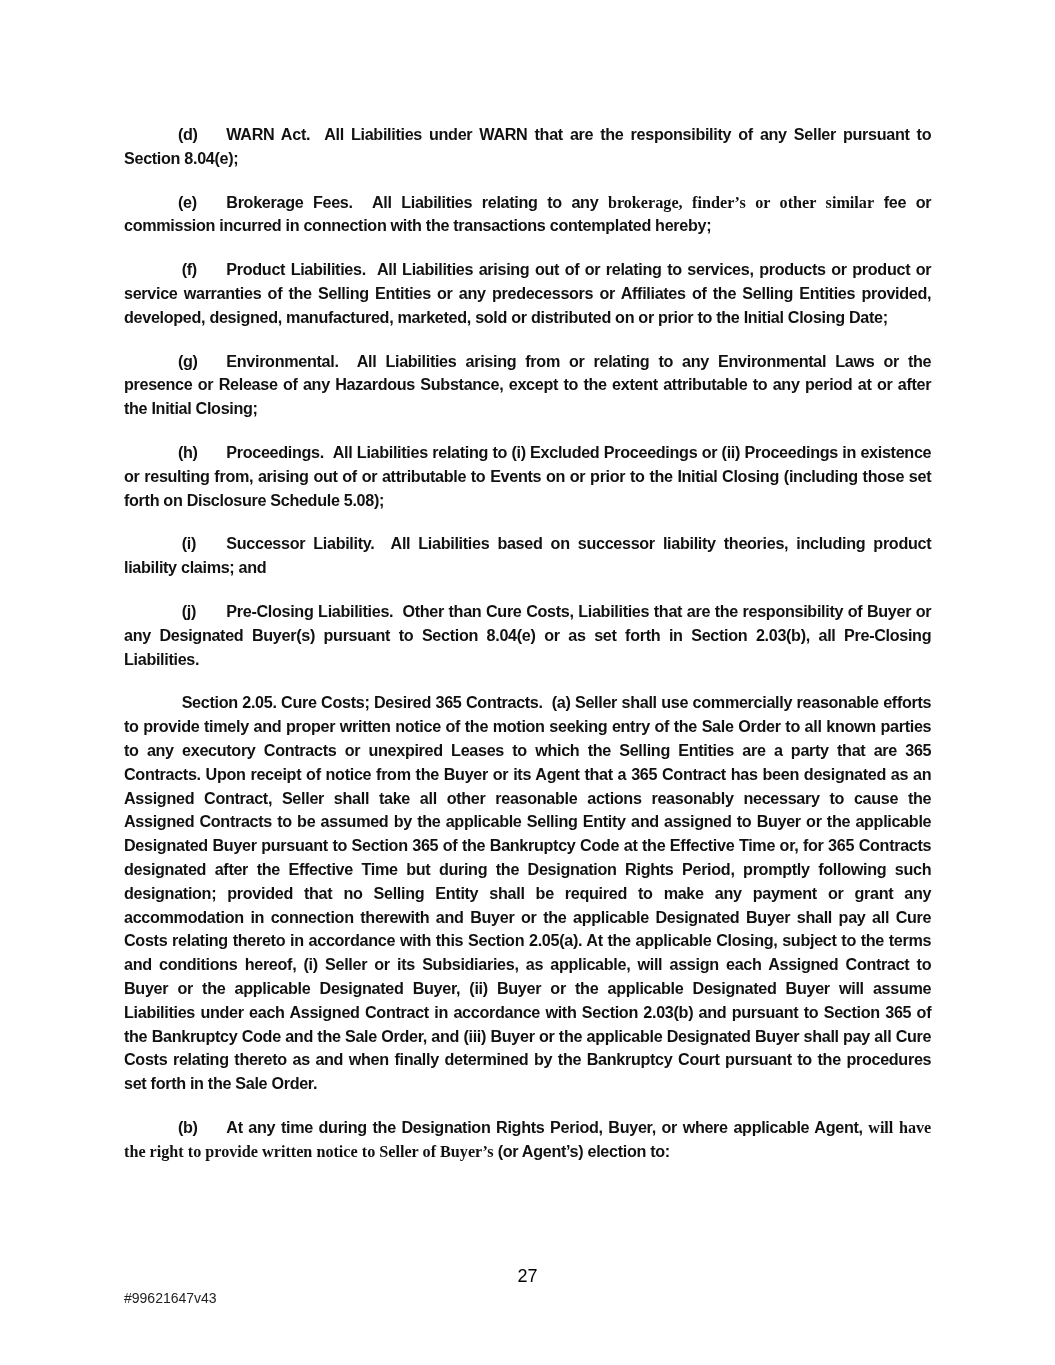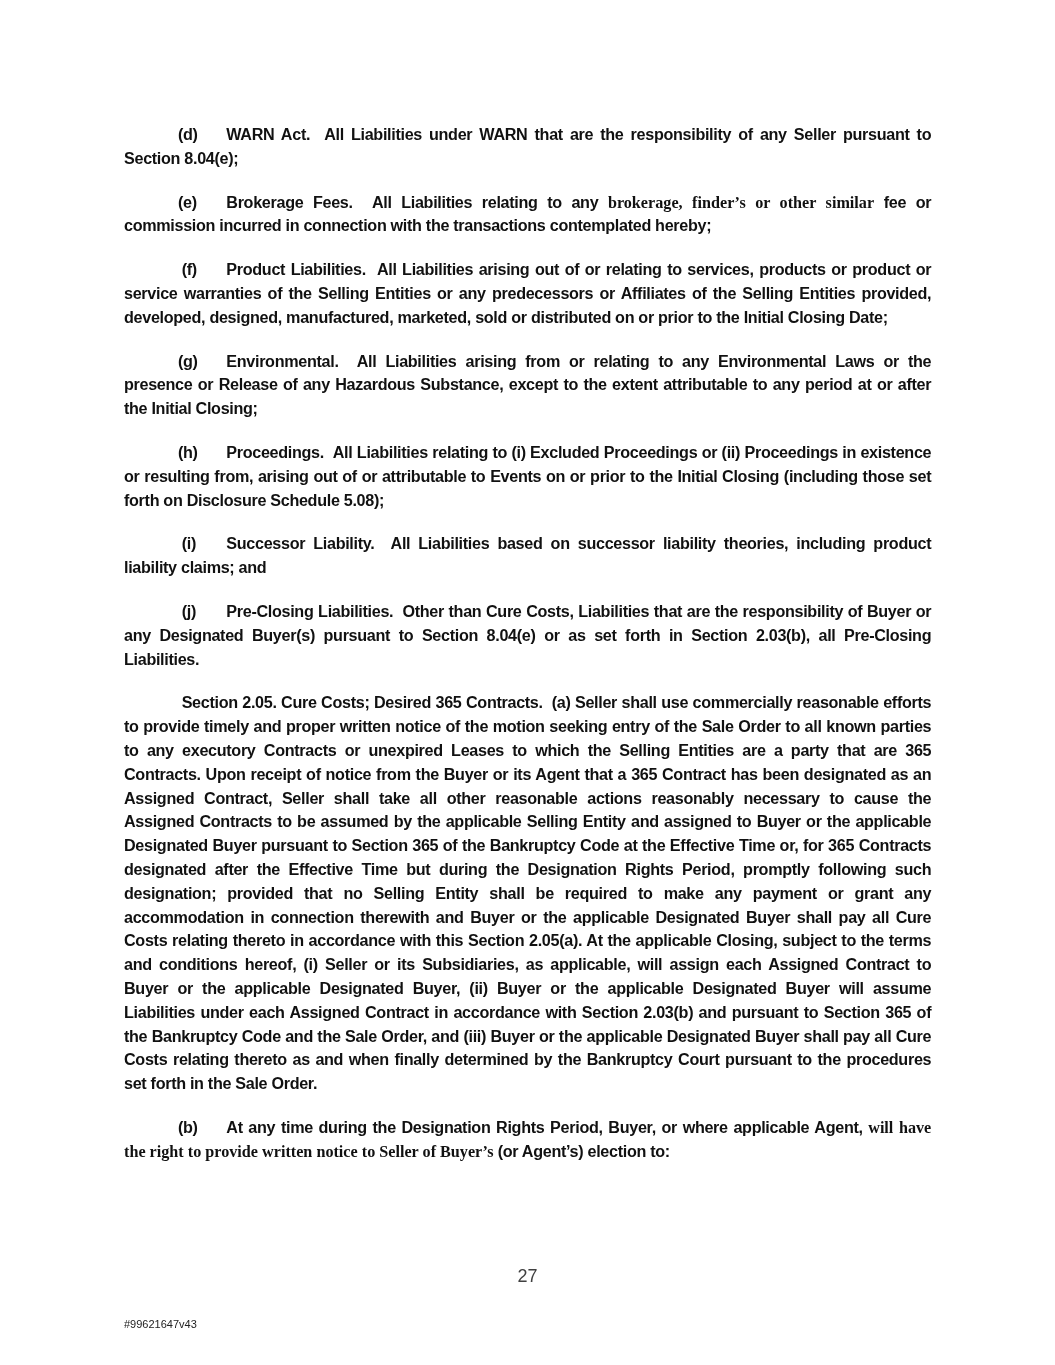--- a/index.html
+++ b/index.html
@@ -58,29 +58,28 @@
     .p-i { margin-bottom: 20px; }
     .p-j { margin-bottom: 20px; }
     .p-205 { margin-bottom: 20px; }
     .page-number {
       position: absolute;
       left: 0;
       width: 1055px;
       top: 1266px;
       text-align: center;
       font-size: 18px;
-      color: #404040;
+      color: #000000;
     }
     .doc-id {
       position: absolute;
       left: 124px;
       top: 1290px;
-      font-size: 11px;
+      font-size: 14px;
       color: #222222;
-      margin-top: 28px;
     }
   </style>
 </head>
 <body>
 
 <div class="page">
 
   <p class="para p-d">
     <span class="num">(d)</span><span>WARN Act.</span>&nbsp;&nbsp;<span>All Liabilities under WARN that are the responsibility of any Seller pursuant to Section 8.04(e);</span>
   </p>

